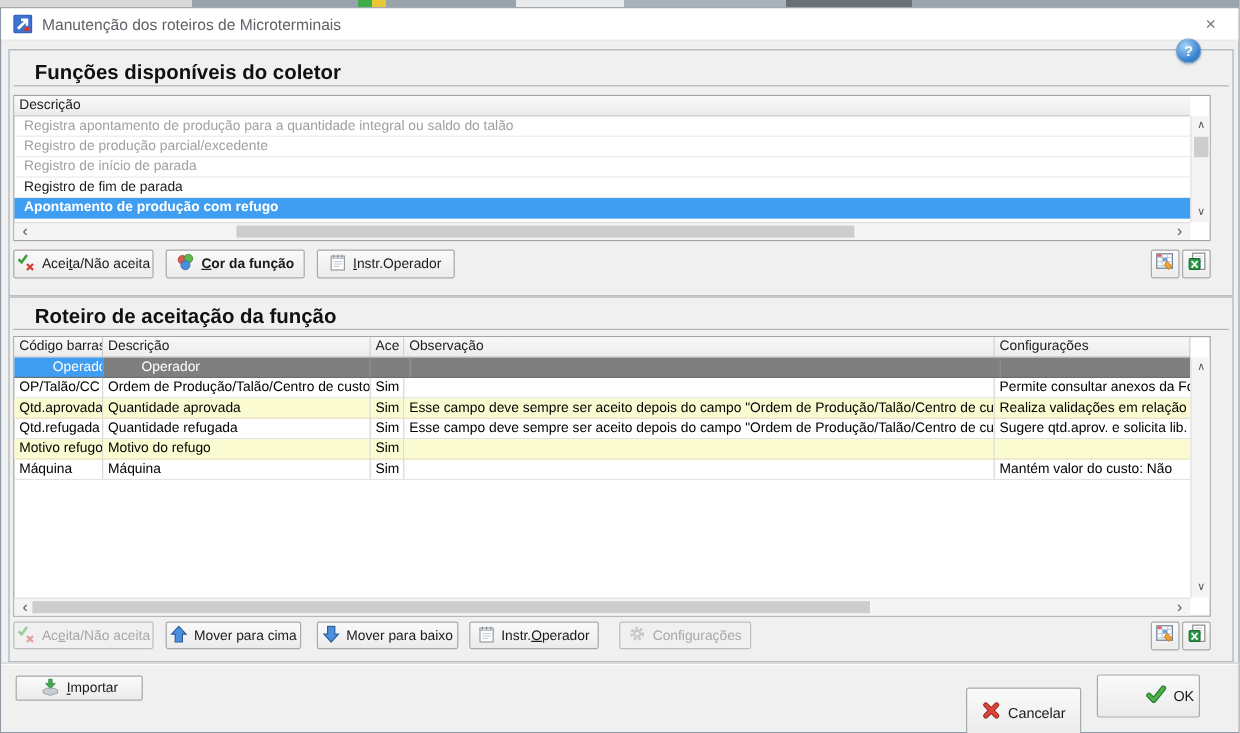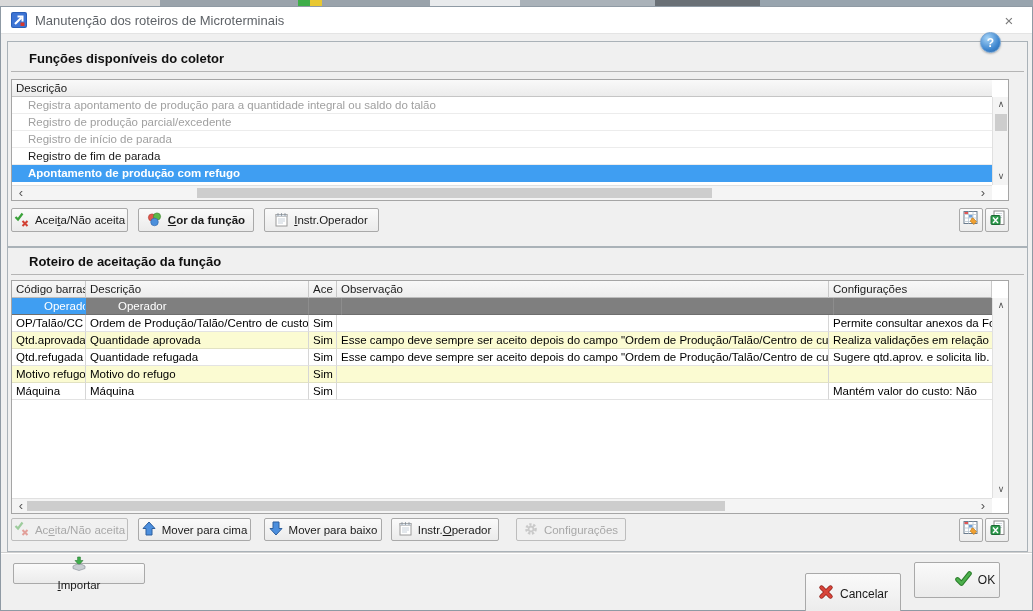--- a/index.html
+++ b/index.html
@@ -18,30 +18,30 @@
   .titlebar .title { position:absolute; left:34px; top:0; line-height:27px; font-size:13px; color:#5f6368; }
   .close-btn { position:absolute; right:12px; top:4px; width:22px; height:20px; text-align:center; line-height:20px; font-size:15px; color:#7a7a7a; cursor:pointer; }
 
   .help-btn { position:absolute; left:979px; top:25px; width:21px; height:21px; border-radius:50%;
     background:radial-gradient(circle at 35% 28%, #a6d4f7, #3e86cf 62%, #28649f); border:1px solid #6f9fd0;
     color:#fff; font-weight:bold; font-size:12px; text-align:center; line-height:20px; box-shadow:0 1px 2px rgba(0,0,0,.25); z-index:5; }
 
   .panel { position:absolute; left:6px; width:1021px; background:#f0f0f0; border:1px solid #aab2b8; }
   .panel1 { top:34px; height:206px; }
   .panel2 { top:240px; height:305px; }
-  .group-title { position:absolute; left:21px; font-size:13px; font-weight:bold; color:#101010; white-space:nowrap; }
+  .group-title { position:absolute; left:21px; font-size:17px; font-weight:bold; color:#101010; white-space:nowrap; }
   .panel1 .group-title { top:9px; } .panel2 .group-title { top:6px; }
   .title-line { position:absolute; left:3px; right:3px; height:1px; background:#b5b5b5; }
   .panel1 .title-line { top:29px; } .panel2 .title-line { top:26px; }
 
   
   .listbox { position:absolute; left:3px; top:37px; width:998px; height:122px; background:#fff; border:1px solid #a5a5a5; }
   .listbox .lhead { height:17px; background:linear-gradient(#f9f9f9,#ececec); border-bottom:1px solid #c5c5c5;
     font-size:11.5px; color:#1c1c1c; line-height:16px; padding-left:4px; width:calc(100% - 16px); }
-  .lrow { height:17px; line-height:17px; font-size:11.5px; padding-left:16px; border-bottom:1px solid #ececec;
+  .lrow { height:17px; line-height:17px; font-size:11.5px; padding-left:8px; border-bottom:1px solid #ececec;
     width:calc(100% - 16px); white-space:nowrap; overflow:hidden; }
   .lrow.dim { color:#a0a0a0; } .lrow.normal { color:#1a1a1a; }
   .lrow.sel { background:#3f9ef2; color:#fff; border-bottom-color:#3f9ef2;font-weight:bold; }
 
   
   .vscroll { position:absolute; right:0; top:17px; bottom:15px; width:16px; background:#f4f4f4; border-left:1px solid #e0e0e0; }
   .hscroll { position:absolute; left:0; right:16px; bottom:0; height:15px; background:#f4f4f4; border-top:1px solid #e0e0e0; }
   .sb-arrow { position:absolute; color:#555; text-align:center; cursor:pointer; }
   .sb-arrow.up { top:1px; left:0; width:16px; height:14px; font-size:9px; line-height:13px; }
   .sb-arrow.down { bottom:1px; left:0; width:16px; height:14px; font-size:9px; line-height:13px; }
@@ -316,21 +316,21 @@
             <rect x="4" y="1" width="10" height="13.5" fill="#fff" stroke="#8a8a8a"></rect>
             <path d="M6 3.5h6M6 5.5h6M6 7.5h6" stroke="#c3ccd5" stroke-width=".8"></path>
             <rect x="1" y="5.5" width="9" height="9" rx="1" fill="#2e9b4e" stroke="#1c6b33"></rect>
             <path d="M3 7.5 L8 13 M8 7.5 L3 13" stroke="#fff" stroke-width="1.4"></path>
           </svg>
         </span>
       </div>
     </div>
 
     <div class="footer">
-      <div class="btn" style="left:12px; top:10px; width:132px; height:21px;flex-direction:column;">
+      <div class="btn" style="left:12px; top:10px; width:106px; height:21px;">
         <span>
           <svg width="16" height="15" viewBox="0 0 16 15">
             <polygon points="6.6,1 9.4,1 9.4,4.5 12,4.5 8,9 4,4.5 6.6,4.5" fill="#3fae4c" stroke="#2a7a34" stroke-width=".6"></polygon>
             <path d="M2 10 L5 8.5 H11 L14 10 L14 12.5 L8 14.5 L2 12.5 Z" fill="#c9ced3" stroke="#8f979e" stroke-width=".7"></path>
           </svg>
         </span>
         <span><span></span><span class="key">I</span><span>mportar</span></span>
       </div>
 
       <div class="btn big" style="left:804px; top:20px; width:96px; height:41px;">

